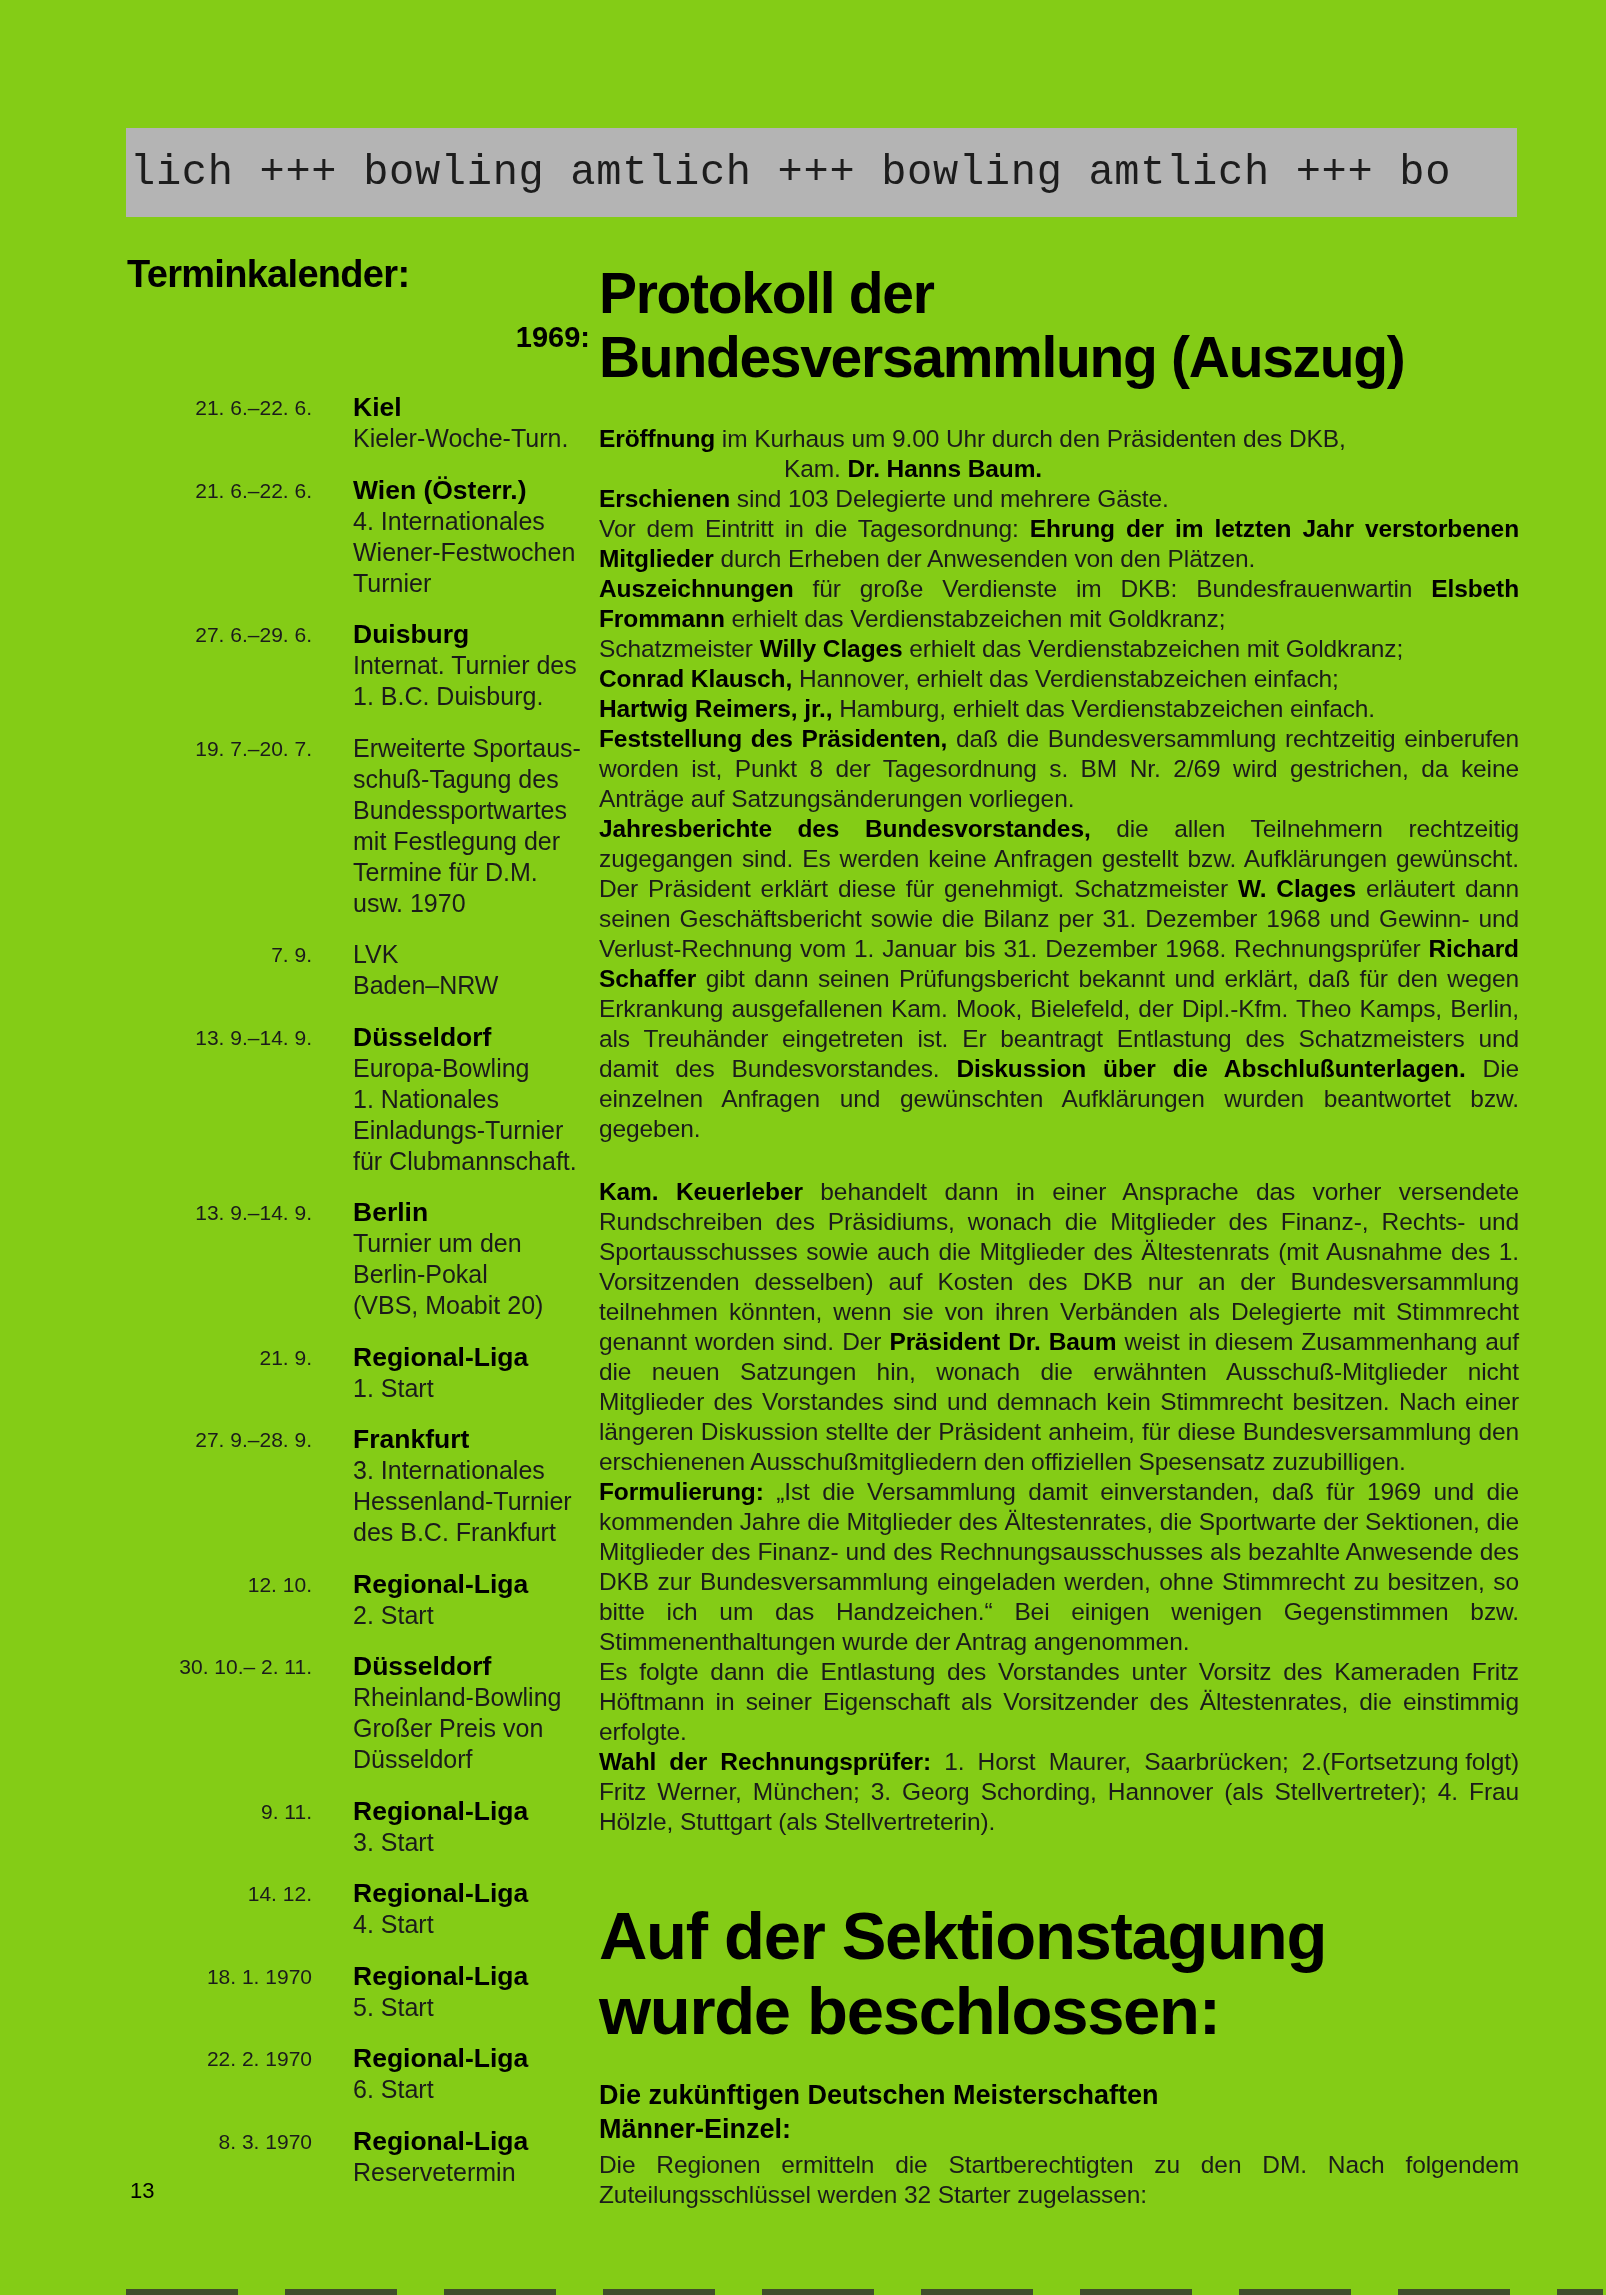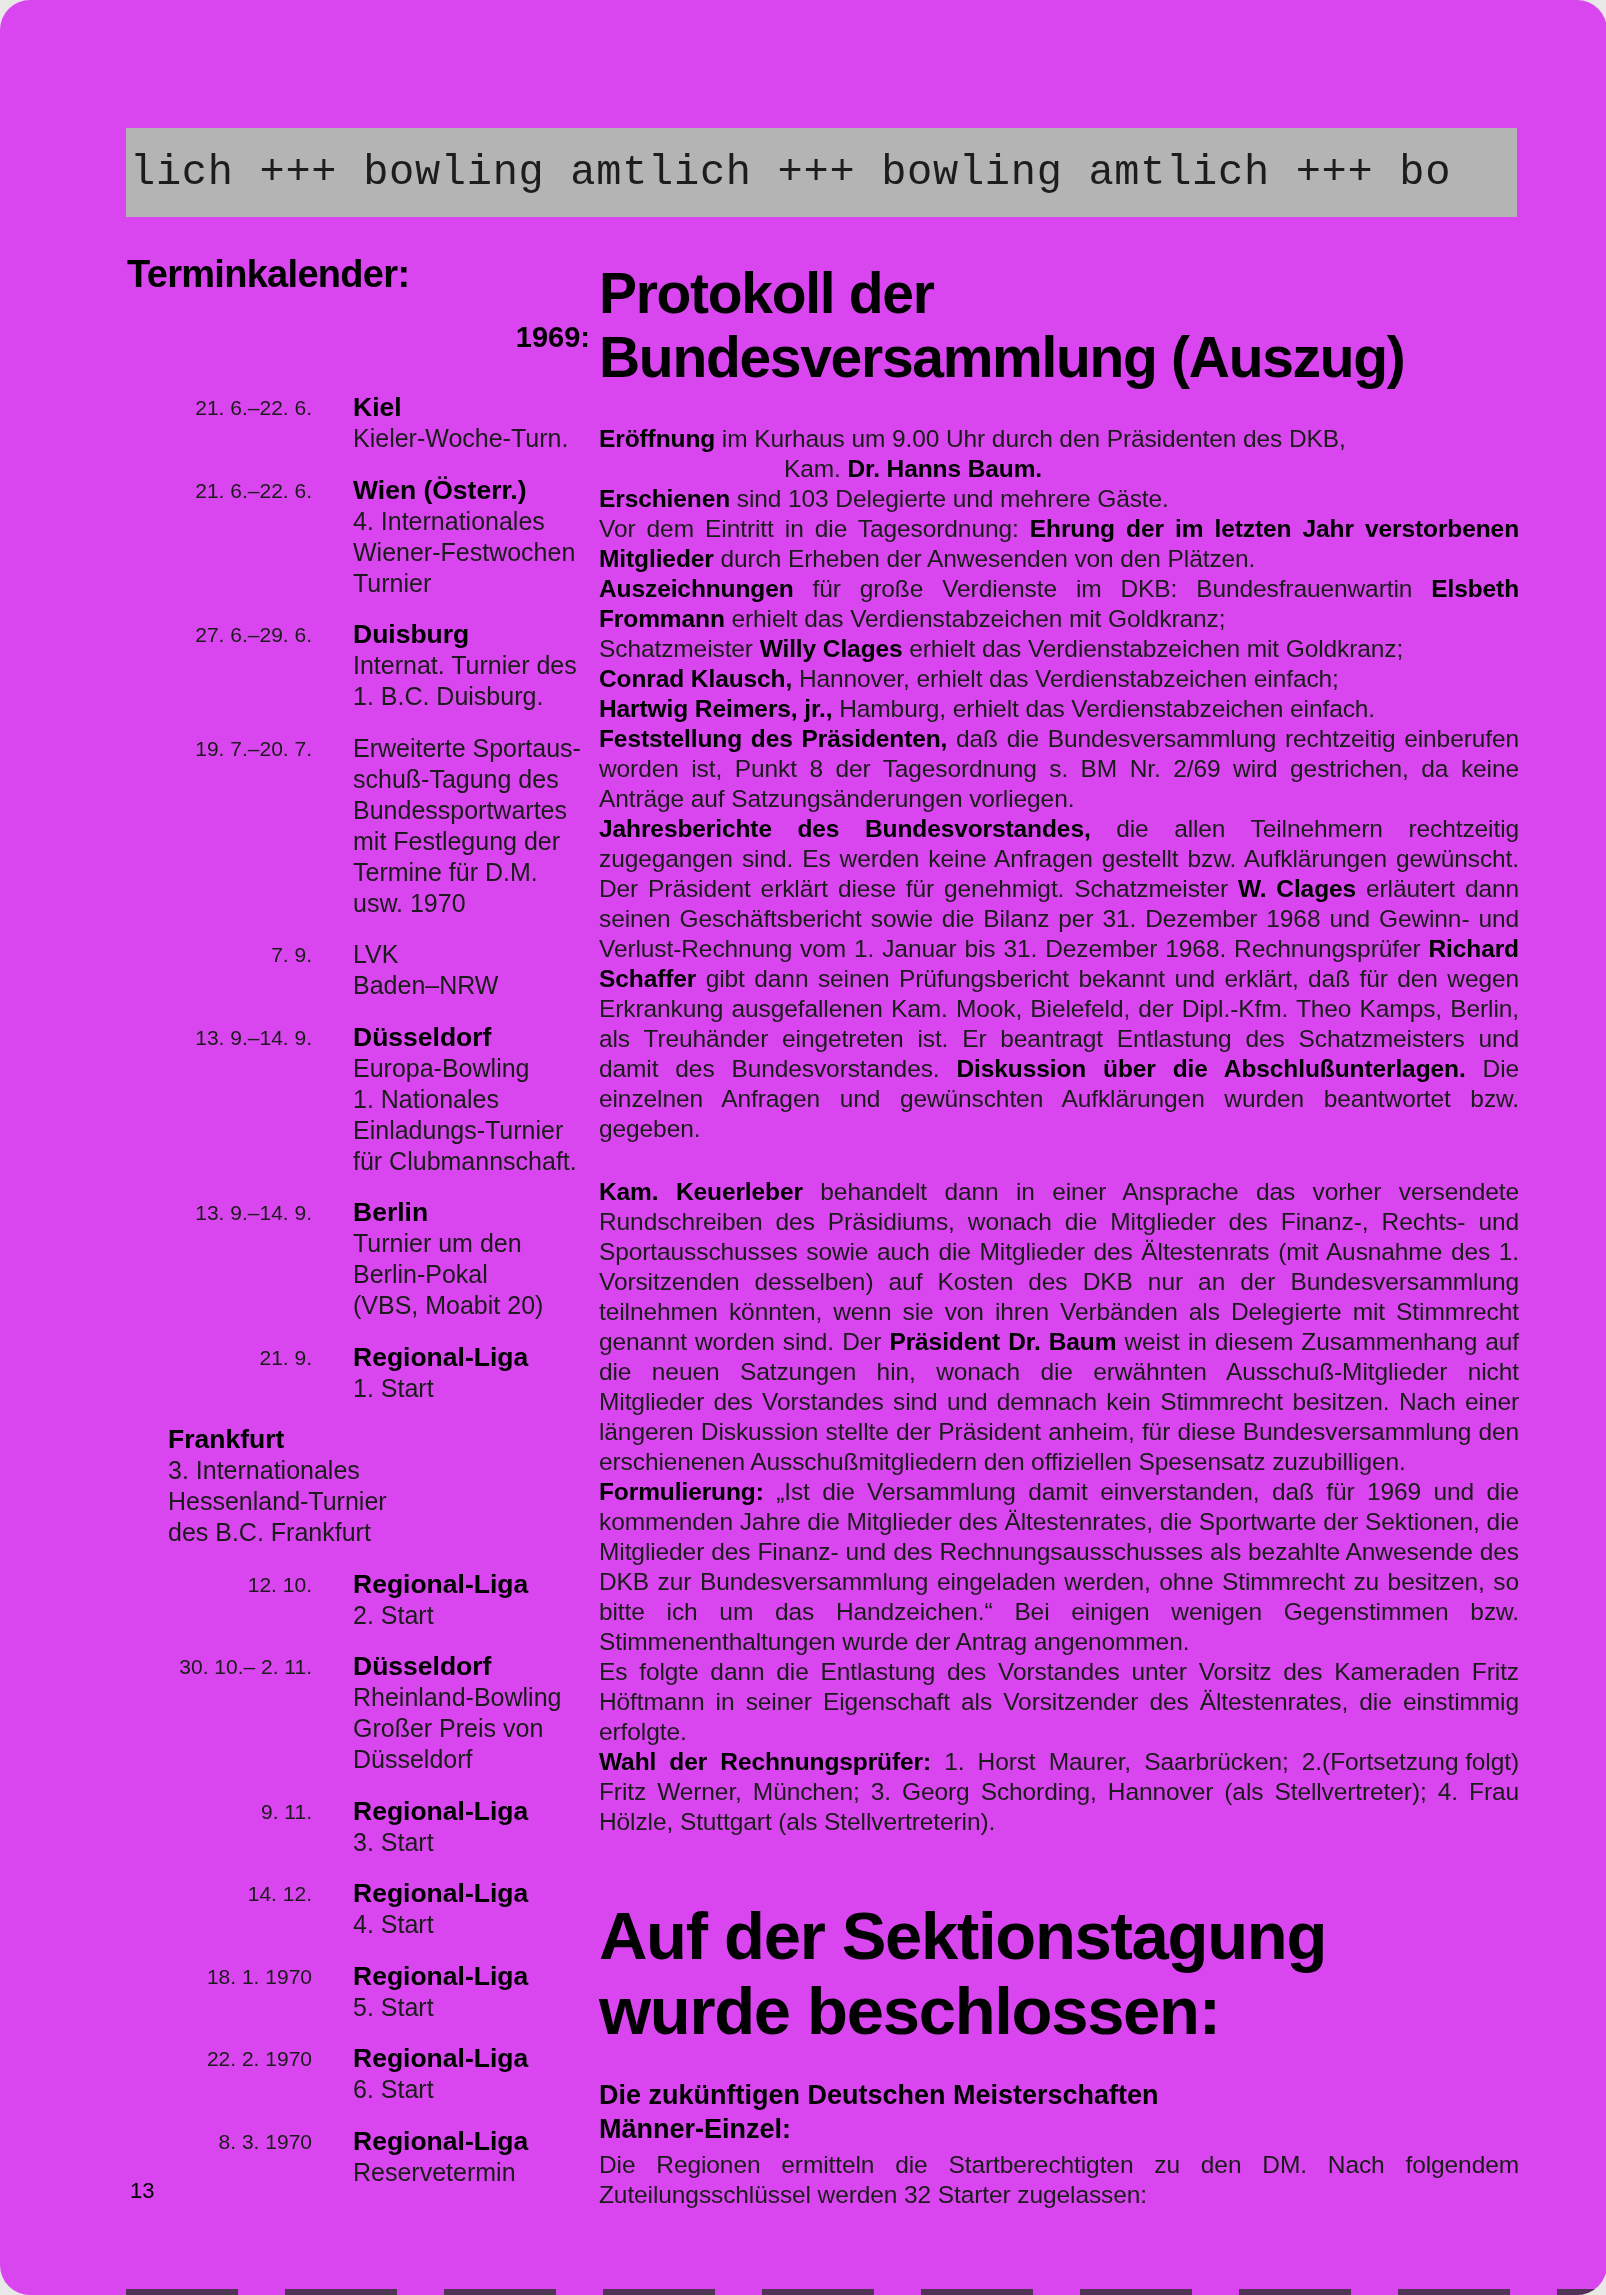--- a/index.html
+++ b/index.html
@@ -1,23 +1,22 @@
 <!DOCTYPE html>
 <html lang="de" style="font-size:10.6px"><head>
 <meta charset="utf-8">
 <style>
   html,body{margin:0;padding:0;background:#e8e8e6;}
   .page{
     position:relative;
     width:1607px;height:2295px;
-    background:#d946ef;
+    background:#84cc16;
     font-family:"Liberation Sans", sans-serif;
     color:#1b1b1b;
     overflow:hidden;
-    border-radius:30px;
   }
   
   .banner{
     position:absolute;left:126px;top:128px;width:1391px;height:89px;
     background:#b4b4b4;
     display:flex;align-items:center;
     overflow:hidden;
   }
   .banner-text{
     font-family:"Liberation Mono","DejaVu Sans Mono",monospace;
@@ -160,20 +159,21 @@
           </div>
         </div>
         <div class="cal-row">
           <div class="cal-date">21. 9.</div>
           <div class="cal-desc">
             <div class="cal-line cal-city">Regional-Liga</div>
             <div class="cal-line">1. Start</div>
           </div>
         </div>
         <div class="cal-row">
+          <div class="cal-date">27. 9.–28. 9.</div>
           <div class="cal-desc">
             <div class="cal-line cal-city">Frankfurt</div>
             <div class="cal-line">3. Internationales</div>
             <div class="cal-line">Hessenland-Turnier</div>
             <div class="cal-line">des B.C. Frankfurt</div>
           </div>
         </div>
         <div class="cal-row">
           <div class="cal-date">12. 10.</div>
           <div class="cal-desc">

